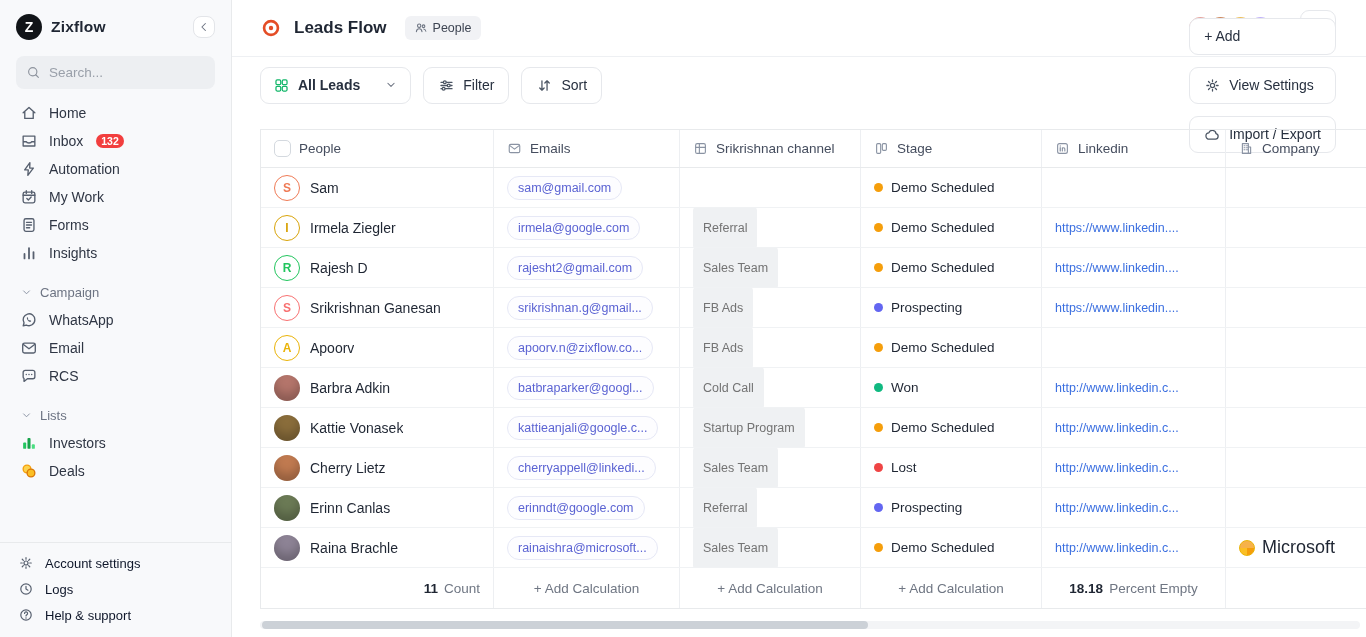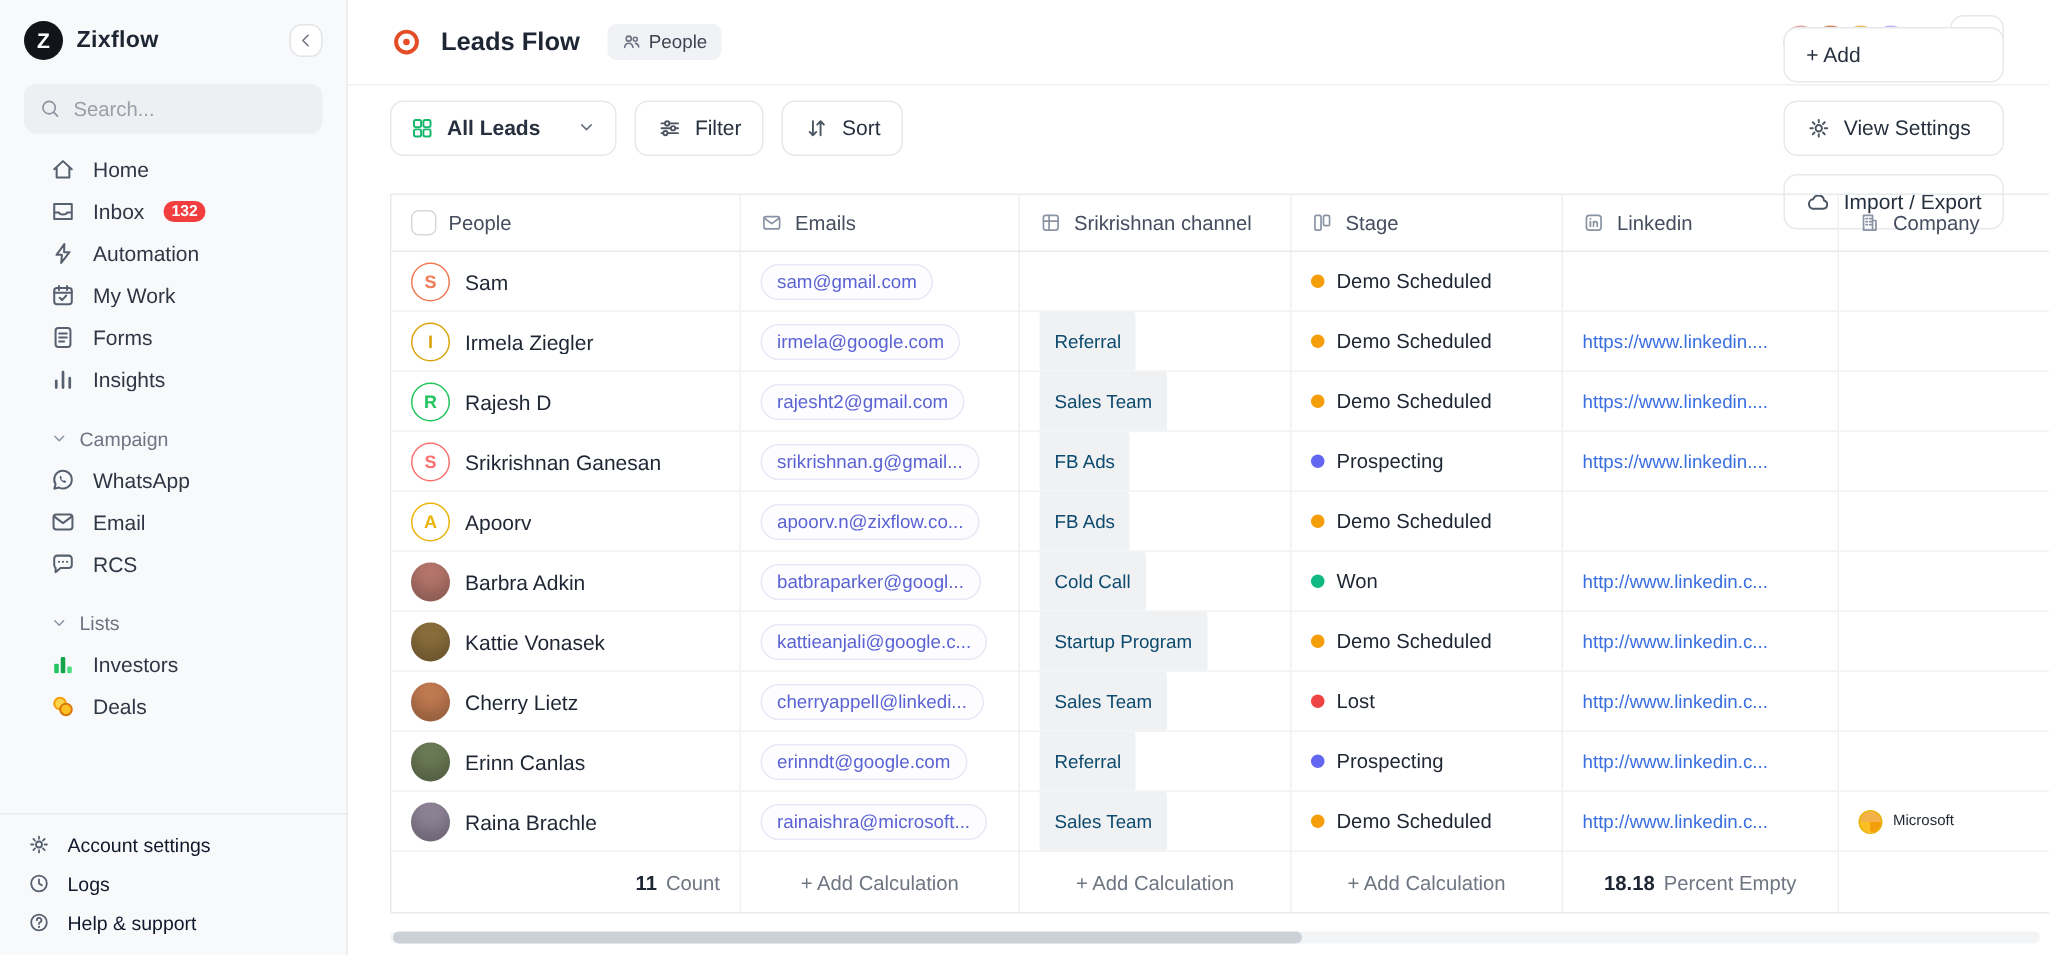--- a/index.html
+++ b/index.html
@@ -31,21 +31,21 @@
   .search-box {
     margin: 16px 16px 4px; height: 33px; background: #edeff2; border-radius: 8px;
     display: flex; align-items: center; gap: 8px; padding: 0 10px; color: #8d939d;
   }
   .search-box .icon { width: 15px; height: 15px; flex: 0 0 auto; }
   .search-box input {
     border: 0; background: transparent; outline: 0; width: 100%;
     font: inherit; font-size: 13.5px; color: #3d4452;
   }
   .search-box input::placeholder { color: #9aa0aa; }
-  .sidebar-scroll { flex: 1; overflow: hidden; padding: 6px 25px 0; }
+  .sidebar-scroll { flex: 1; overflow: hidden; padding: 6px 12px 0; }
   .nav-item {
     display: flex; align-items: center; gap: 11px; height: 28px;
     padding: 5px 8px; border-radius: 8px; color: #2f3644; font-size: 14px;
   }
   .nav-item .icon { width: 18px; height: 18px; color: #57606f; flex: 0 0 auto; }
   .nav-item.small { font-size: 13px; color: #0f172a; height: 26px; }
   .nav-item.small .icon { width: 16px; height: 16px; }
   .nav-label { white-space: nowrap; overflow: hidden; }
   .nav-badge {
     background: #f23e3e; color: #fff; font-size: 10.5px; font-weight: 700;
@@ -113,32 +113,32 @@
     width: 26px; height: 26px; border-radius: 50%; margin-right: 10px; flex: 0 0 auto;
     display: flex; align-items: center; justify-content: center;
   }
   .avatar.initial { border: 1.5px solid currentColor; background: #fff; font-size: 12px; font-weight: 700; }
   .avatar.photo { box-shadow: inset 0 -7px 10px rgba(0,0,0,.22); }
   .person-name { font-size: 14px; color: #1f2633; overflow: hidden; }
   .email-chip {
     border: 1px solid #e6e8f6; background: #fdfdff; color: #5b63d3; border-radius: 14px;
     padding: 4px 10px; font-size: 12.5px; max-width: 100%; overflow: hidden;
   }
-  .channel-chip { background: #eff1f3; border-radius: 6px; padding: 16px 10px; font-size: 12.5px; color: #0c4a6e; }
+  .channel-chip { background: #eff1f3; border-radius: 6px; padding: 16px 10px; font-size: 12.5px; color: #737373; }
   .stage { display: flex; align-items: center; min-width: 0; }
   .dot { width: 9px; height: 9px; border-radius: 50%; margin-right: 8px; flex: 0 0 auto; }
   .stage-label { font-size: 13.5px; color: #1f2633; }
   .linkedin-link { color: #3b6fe0; font-size: 12.5px; overflow: hidden; }
   .company { display: flex; align-items: center; min-width: 0; }
   .company-logo {
     width: 16px; height: 16px; border-radius: 50%; margin-right: 7px; flex: 0 0 auto;
     background: conic-gradient(#f6b24a 0 25%, #f59e0b 0 50%, #fbbf24 0 75%, #f6b24a 0);
     border: 1px solid #eab308;
   }
-  .company-name { font-size: 10px; color: #1f2633; }
+  .company-name { font-size: 18px; color: #1f2633; }
   .summary-row { height: 41px; border-bottom: 1px solid #e8eaec; }
   .sum-right { justify-content: flex-end; }
   .sum-center { justify-content: center; }
   .sum-strong { font-weight: 700; font-size: 13.5px; color: #1f2633; margin-right: 6px; }
   .sum-muted { color: #6f7683; font-size: 13.5px; }
   .hscroll { margin-top: 12px; position: relative; height: 8px; width: 1100px; }
   .hscroll-track { position: absolute; inset: 0; background: #f3f4f6; border-radius: 4px; }
   .hscroll-thumb { position: absolute; left: 2px; top: 0; height: 8px; width: 606px; background: #ccd1d7; border-radius: 4px; }
 </style>
 </head>

